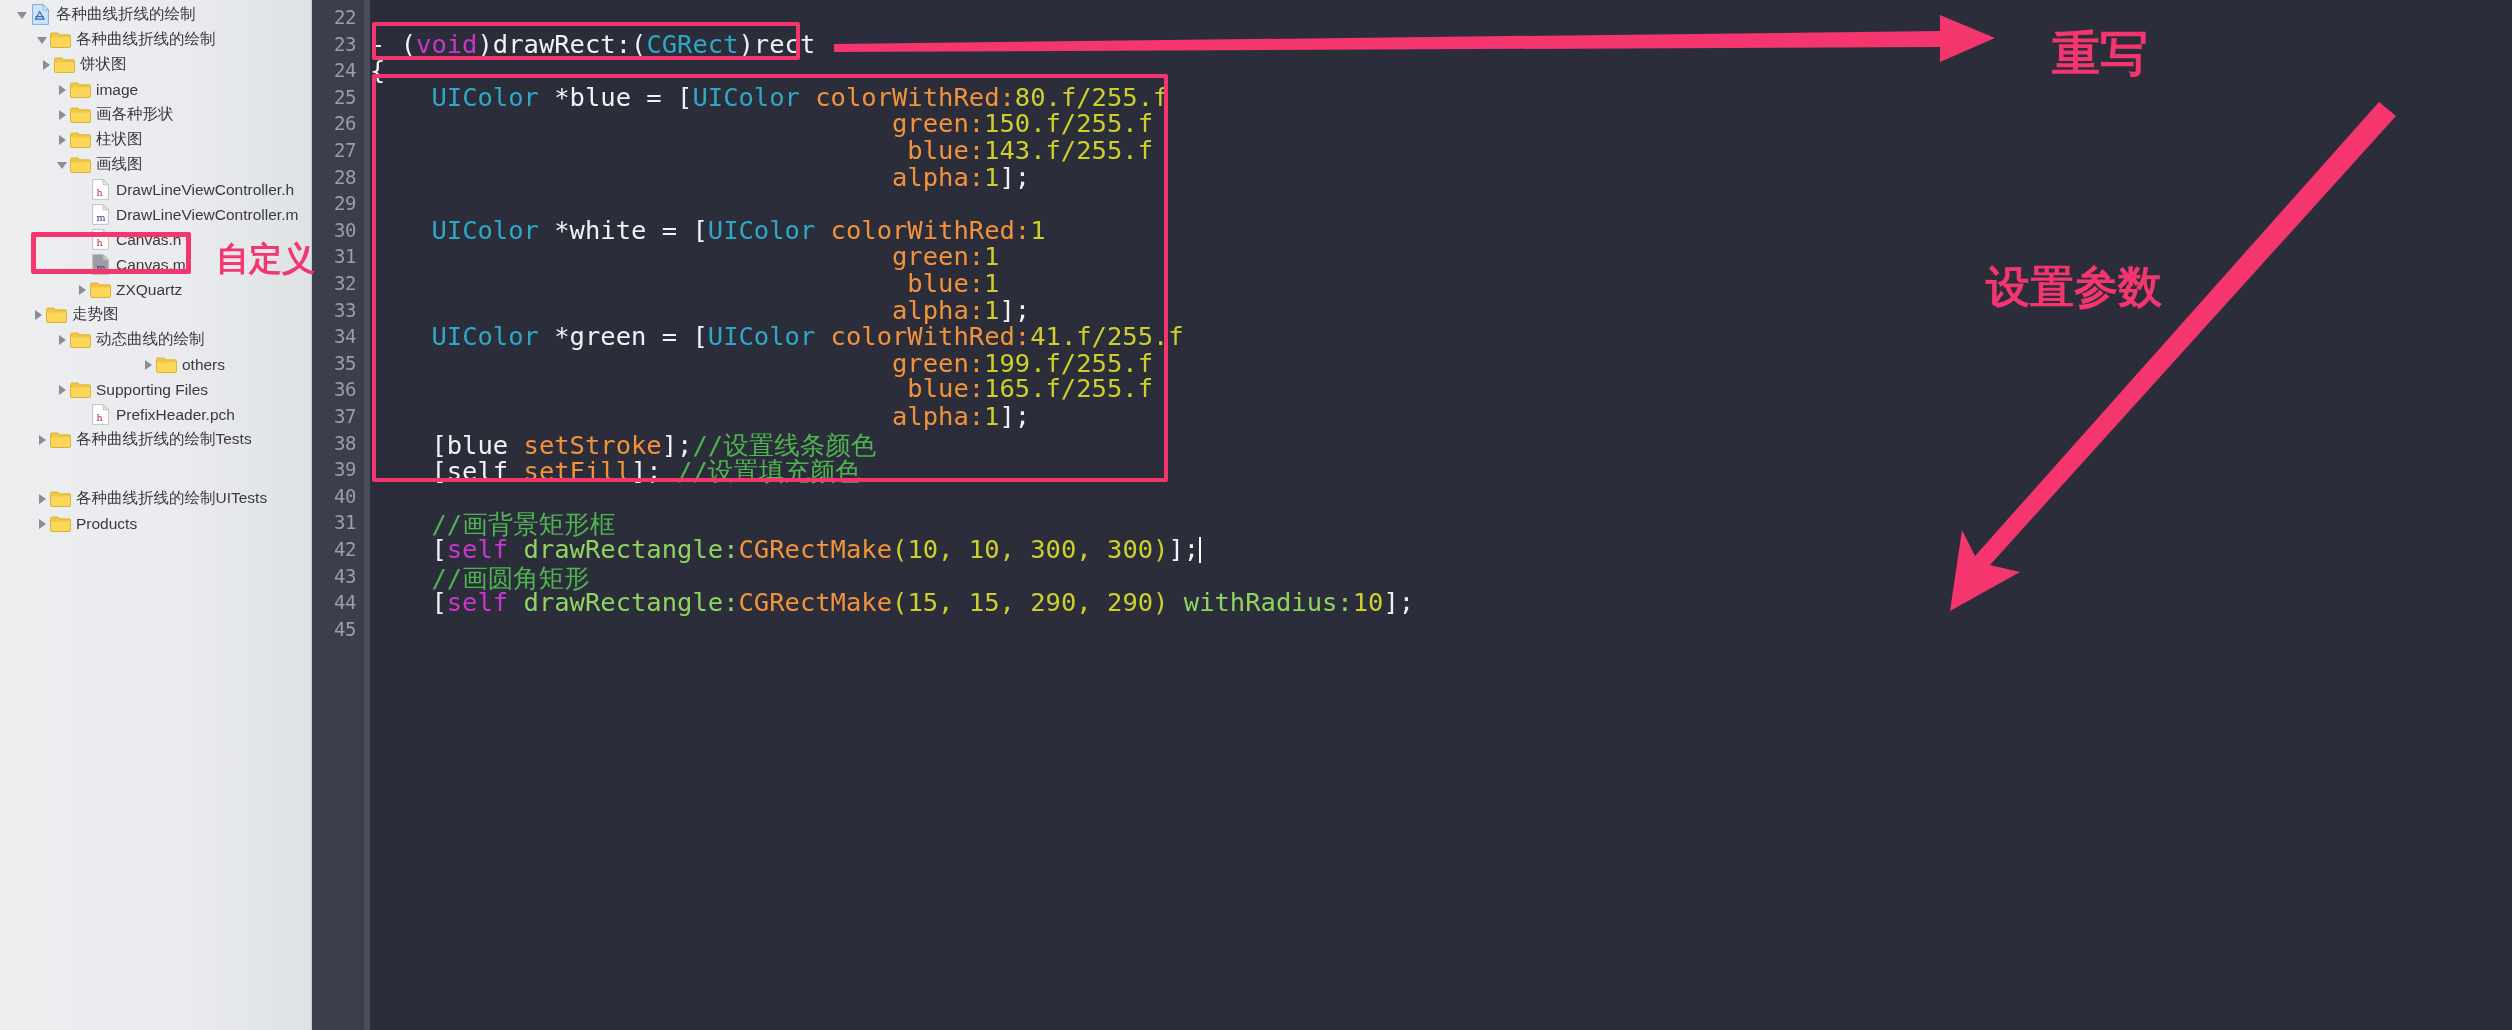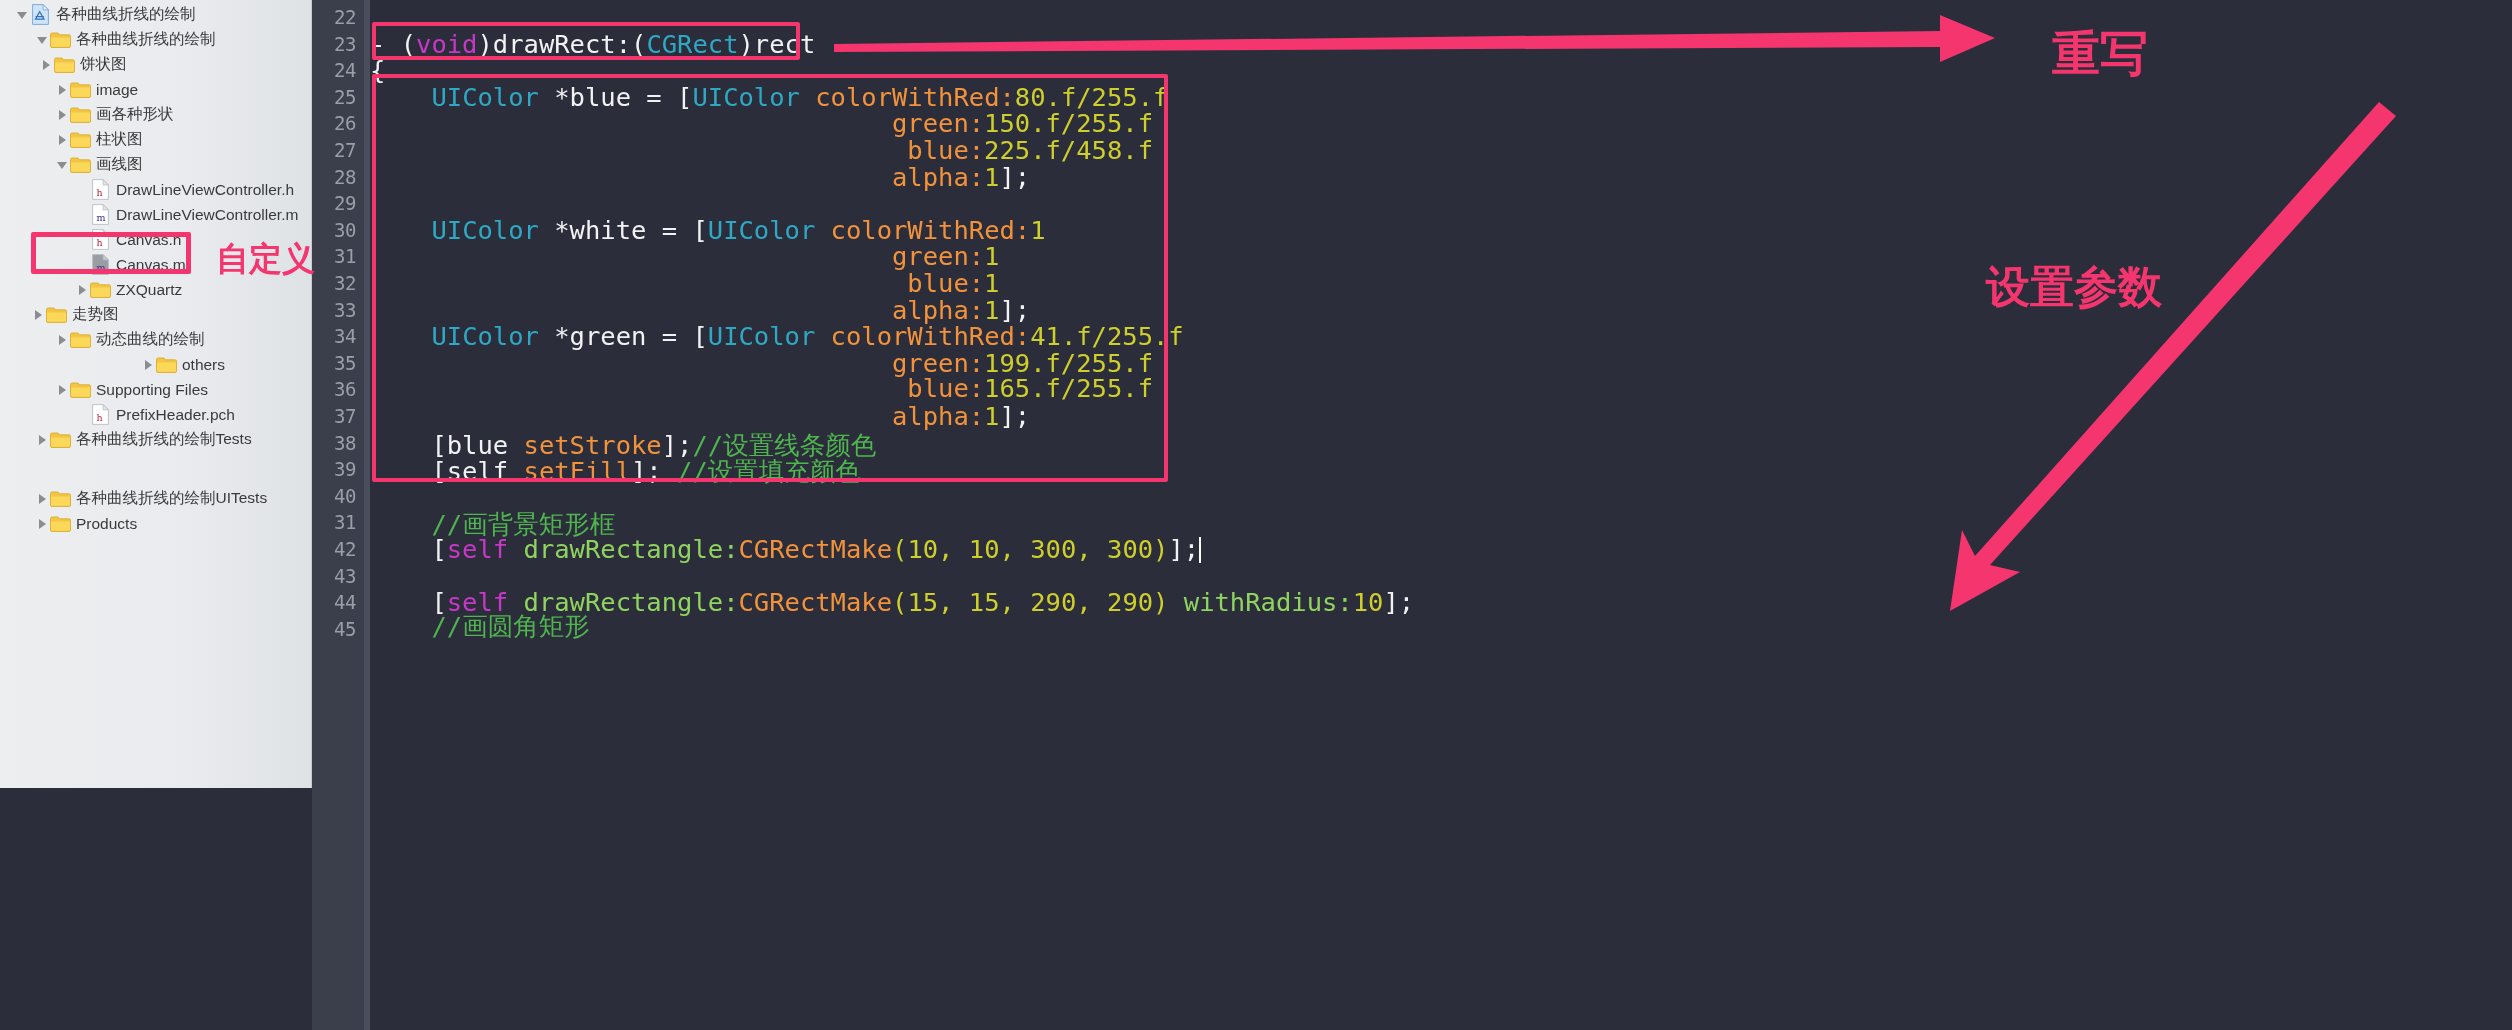--- a/index.html
+++ b/index.html
@@ -5,21 +5,21 @@
   html,body{margin:0;padding:0;}
   body{
     width:2512px;height:1030px;overflow:hidden;
     font-family:"Liberation Sans", sans-serif;
     background:#2b2d3a;
   }
   #root{position:relative;width:2512px;height:1030px;}
 
   
   #sidebar{
-    position:absolute;left:0;top:0;width:312px;height:788px;
+    position:absolute;left:0;top:0;width:312px;height:1030px;
     background:linear-gradient(to right,#eceef0 0%,#e9ebee 60%,#dfe2e5 100%);
     border-right:1px solid #c8cbcf;
     box-sizing:border-box;
     padding-top:2px;
     overflow:hidden;
   }
   .row{
     position:relative;display:flex;align-items:center;
     height:25px;
     font-size:15.5px;color:#3a3a3c;
@@ -390,37 +390,37 @@
       <div class="gnum" style="top: 617.8px;">45</div>
     </div>
   <div id="gutterEdge"></div>
 
   <div id="code">
       <div class="cline" style="top: 2px;"></div>
       <div class="cline" style="top: 28.6px;"><span class="t-plain">- (</span><span class="t-kw">void</span><span class="t-plain">)drawRect:(</span><span class="t-type">CGRect</span><span class="t-plain">)rect</span></div>
       <div class="cline" style="top: 55.2px;"><span class="t-plain">{</span></div>
       <div class="cline" style="top: 81.8px;"><span class="t-plain">    </span><span class="t-type">UIColor</span><span class="t-plain"> *blue = [</span><span class="t-type">UIColor</span><span class="t-plain"> </span><span class="t-param">colorWithRed:</span><span class="t-num">80.f/255.f</span></div>
       <div class="cline" style="top: 108.4px;"><span class="t-plain">                                  </span><span class="t-param">green:</span><span class="t-num">150.f/255.f</span></div>
-      <div class="cline" style="top: 135px;"><span class="t-plain">                                   </span><span class="t-param">blue:</span><span class="t-num">225.f/458.f</span></div>
+      <div class="cline" style="top: 135px;"><span class="t-plain">                                   </span><span class="t-param">blue:</span><span class="t-num">143.f/255.f</span></div>
       <div class="cline" style="top: 161.6px;"><span class="t-plain">                                  </span><span class="t-param">alpha:</span><span class="t-num">1</span><span class="t-plain">];</span></div>
       <div class="cline" style="top: 188.2px;"></div>
       <div class="cline" style="top: 214.8px;"><span class="t-plain">    </span><span class="t-type">UIColor</span><span class="t-plain"> *white = [</span><span class="t-type">UIColor</span><span class="t-plain"> </span><span class="t-param">colorWithRed:</span><span class="t-num">1</span></div>
       <div class="cline" style="top: 241.4px;"><span class="t-plain">                                  </span><span class="t-param">green:</span><span class="t-num">1</span></div>
       <div class="cline" style="top: 268px;"><span class="t-plain">                                   </span><span class="t-param">blue:</span><span class="t-num">1</span></div>
       <div class="cline" style="top: 294.6px;"><span class="t-plain">                                  </span><span class="t-param">alpha:</span><span class="t-num">1</span><span class="t-plain">];</span></div>
       <div class="cline" style="top: 321.2px;"><span class="t-plain">    </span><span class="t-type">UIColor</span><span class="t-plain"> *green = [</span><span class="t-type">UIColor</span><span class="t-plain"> </span><span class="t-param">colorWithRed:</span><span class="t-num">41.f/255.f</span></div>
       <div class="cline" style="top: 347.8px;"><span class="t-plain">                                  </span><span class="t-param">green:</span><span class="t-num">199.f/255.f</span></div>
       <div class="cline" style="top: 373px;"><span class="t-plain">                                   </span><span class="t-param">blue:</span><span class="t-num">165.f/255.f</span></div>
       <div class="cline" style="top: 401px;"><span class="t-plain">                                  </span><span class="t-param">alpha:</span><span class="t-num">1</span><span class="t-plain">];</span></div>
       <div class="cline" style="top: 427.6px;"><span class="t-plain">    [blue </span><span class="t-param">setStroke</span><span class="t-plain">];</span><span class="t-cmt">//设置线条颜色</span></div>
       <div class="cline" style="top: 454.2px;"><span class="t-plain">    [self </span><span class="t-param">setFill</span><span class="t-plain">]; </span><span class="t-cmt">//设置填充颜色</span></div>
       <div class="cline" style="top: 480.8px;"></div>
       <div class="cline" style="top: 507.4px;"><span class="t-plain">    </span><span class="t-cmt">//画背景矩形框</span></div>
       <div class="cline" style="top: 534px;"><span class="t-plain">    [</span><span class="t-kw">self</span><span class="t-plain"> </span><span class="t-meth">drawRectangle:</span><span class="t-param">CGRectMake</span><span class="t-num">(</span><span class="t-num">10</span><span class="t-num">, </span><span class="t-num">10</span><span class="t-num">, </span><span class="t-num">300</span><span class="t-num">, </span><span class="t-num">300</span><span class="t-num">)</span><span class="t-plain">];</span><span class="caret"></span></div>
-      <div class="cline" style="top: 560.6px; margin-top: 48px;"><span class="t-plain">    </span><span class="t-cmt">//画圆角矩形</span></div>
+      <div class="cline" style="top: 560.6px;"><span class="t-plain">    </span><span class="t-cmt">//画圆角矩形</span></div>
       <div class="cline" style="top: 587.2px;"><span class="t-plain">    [</span><span class="t-kw">self</span><span class="t-plain"> </span><span class="t-meth">drawRectangle:</span><span class="t-param">CGRectMake</span><span class="t-num">(</span><span class="t-num">15</span><span class="t-num">, </span><span class="t-num">15</span><span class="t-num">, </span><span class="t-num">290</span><span class="t-num">, </span><span class="t-num">290</span><span class="t-num">) </span><span class="t-meth">withRadius:</span><span class="t-num">10</span><span class="t-plain">];</span></div>
       <div class="cline" style="top: 613.8px;"></div>
     </div>
 
   <div class="annbox" style="left:372px;top:22px;width:428px;height:38px;"></div>
 
   <div class="annbox" style="left:372px;top:74px;width:796px;height:408px;"></div>
 
   <div class="annbox light" style="left:31px;top:232px;width:160px;height:42px;"></div>
 

